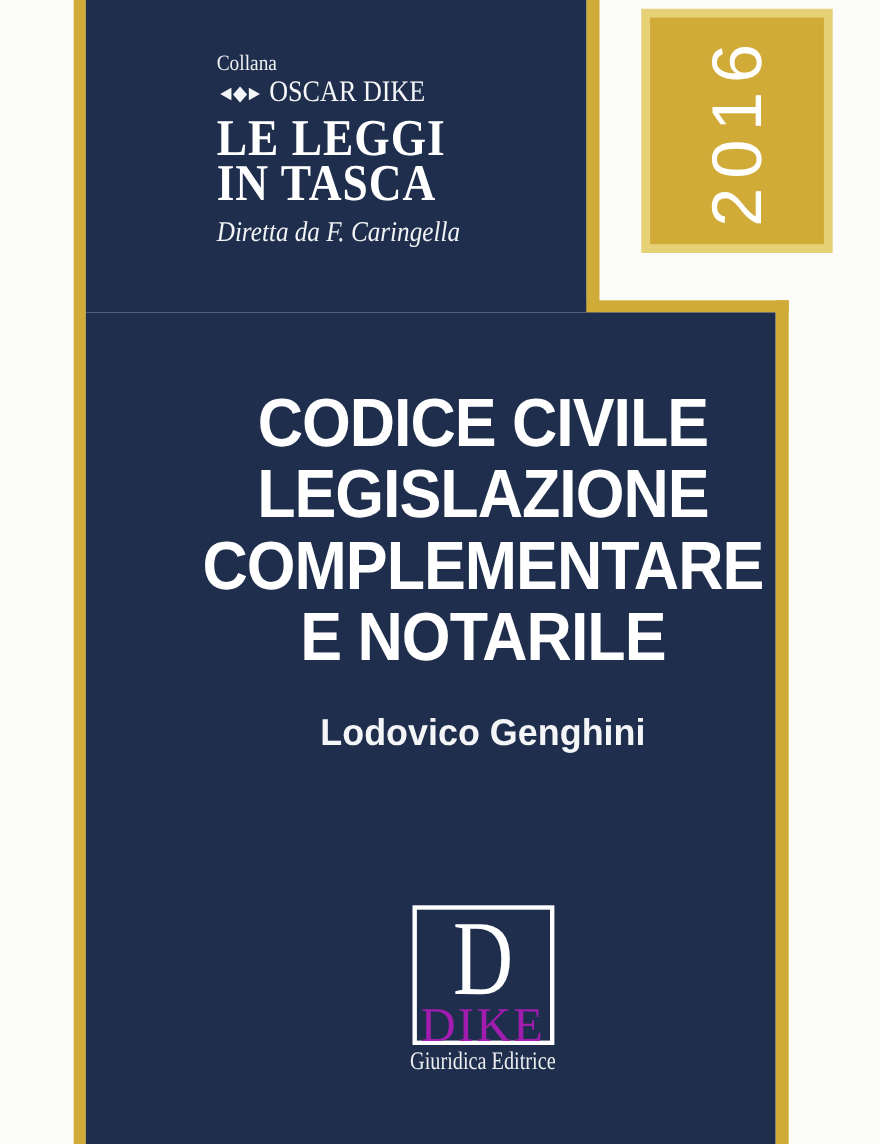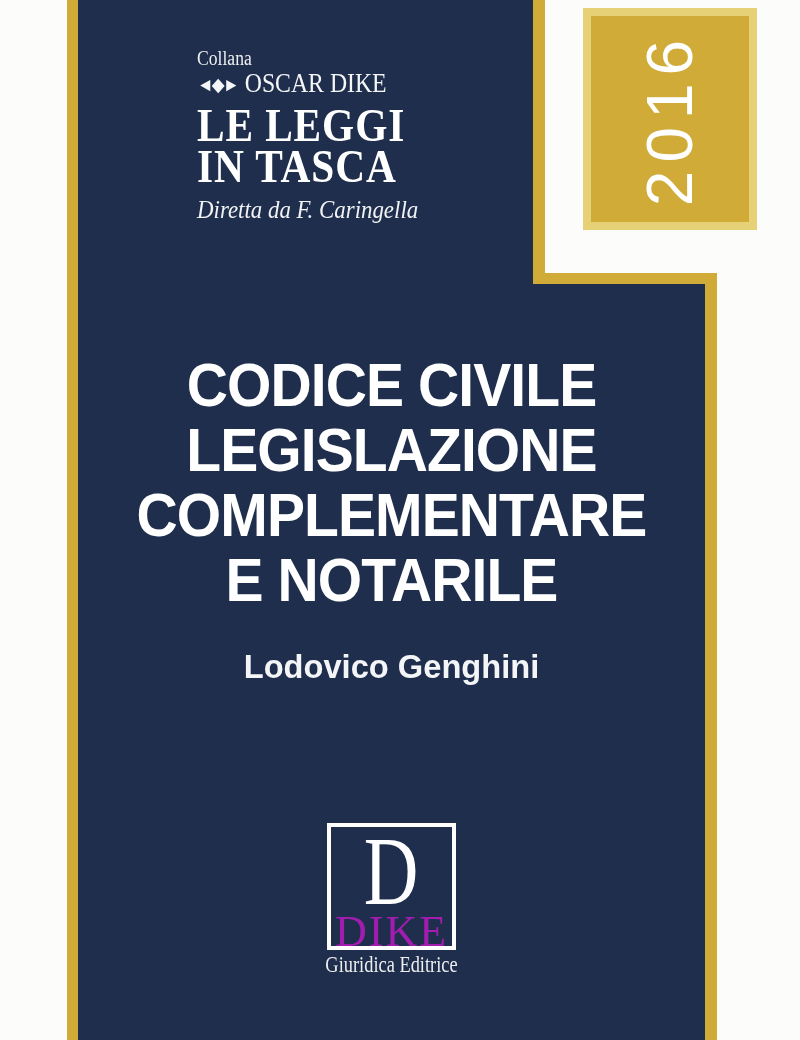--- a/index.html
+++ b/index.html
@@ -26,21 +26,21 @@
     width:100%;height:100%;background:#d0ab38;
     display:flex;align-items:center;justify-content:center;
   }
   .year-text{
     transform:rotate(-90deg);
     font-family:"Liberation Sans", sans-serif;
     font-weight:400;font-size:64px;letter-spacing:8px;
     color:#ffffff;white-space:nowrap;line-height:1;
   }
   
-  .content{position:absolute;left:78px;top:0;width:627px;height:1040px;color:#ffffff;}
+  .content{position:absolute;left:78px;top:0;width:722px;height:1040px;color:#ffffff;}
   
   .series{position:absolute;left:119px;top:46px;transform:scaleX(0.88);transform-origin:left top;white-space:nowrap;}
   .series-collana{font-size:20px;line-height:24px;color:#eef0f2;}
   .series-row{font-size:27px;line-height:27px;color:#f5f6f8;}
   .series-diamonds{font-size:19px;letter-spacing:-2px;margin-right:8px;vertical-align:1px;}
   .series-big{font-weight:700;font-size:47px;line-height:41px;letter-spacing:1px;color:#ffffff;}
   .series-big.first{margin-top:7px;}
   .series-director{font-style:italic;font-size:26px;line-height:30px;margin-top:8px;color:#f2f3f5;}
   
   .book-title{

